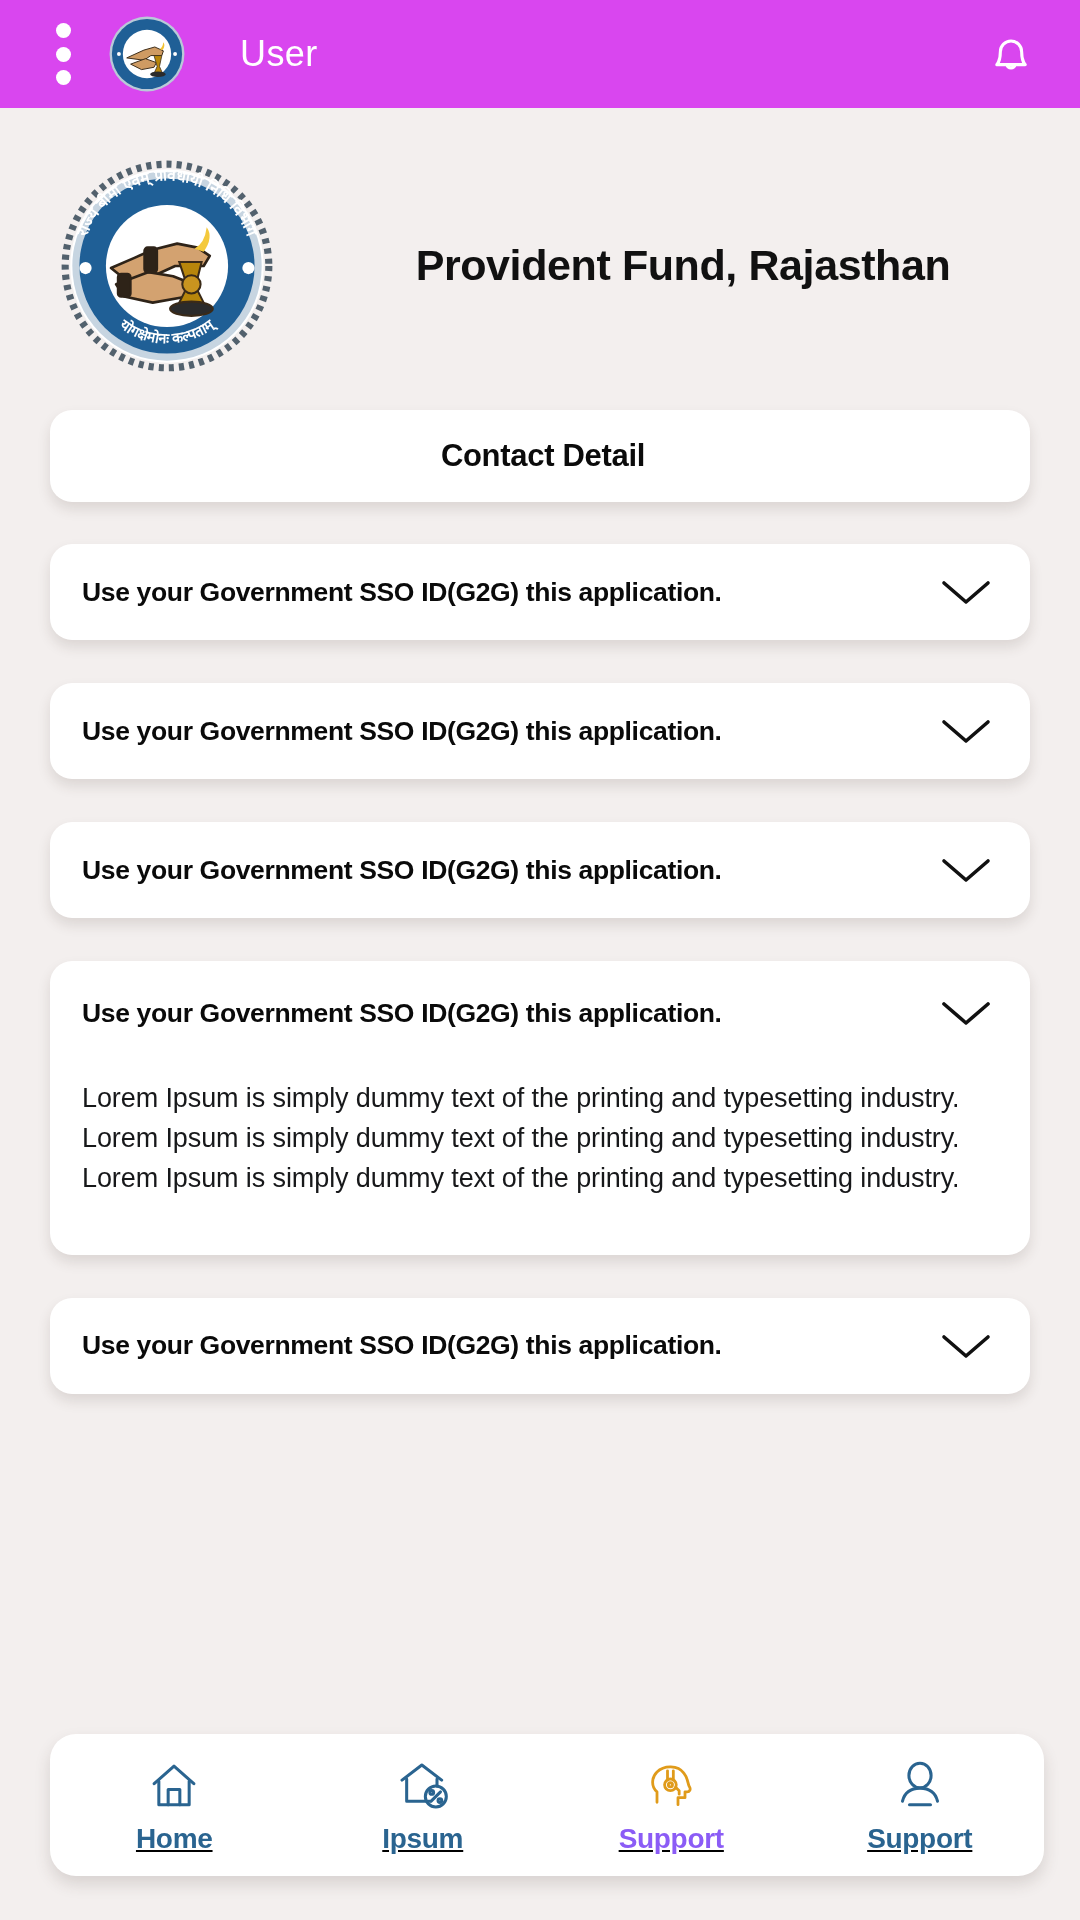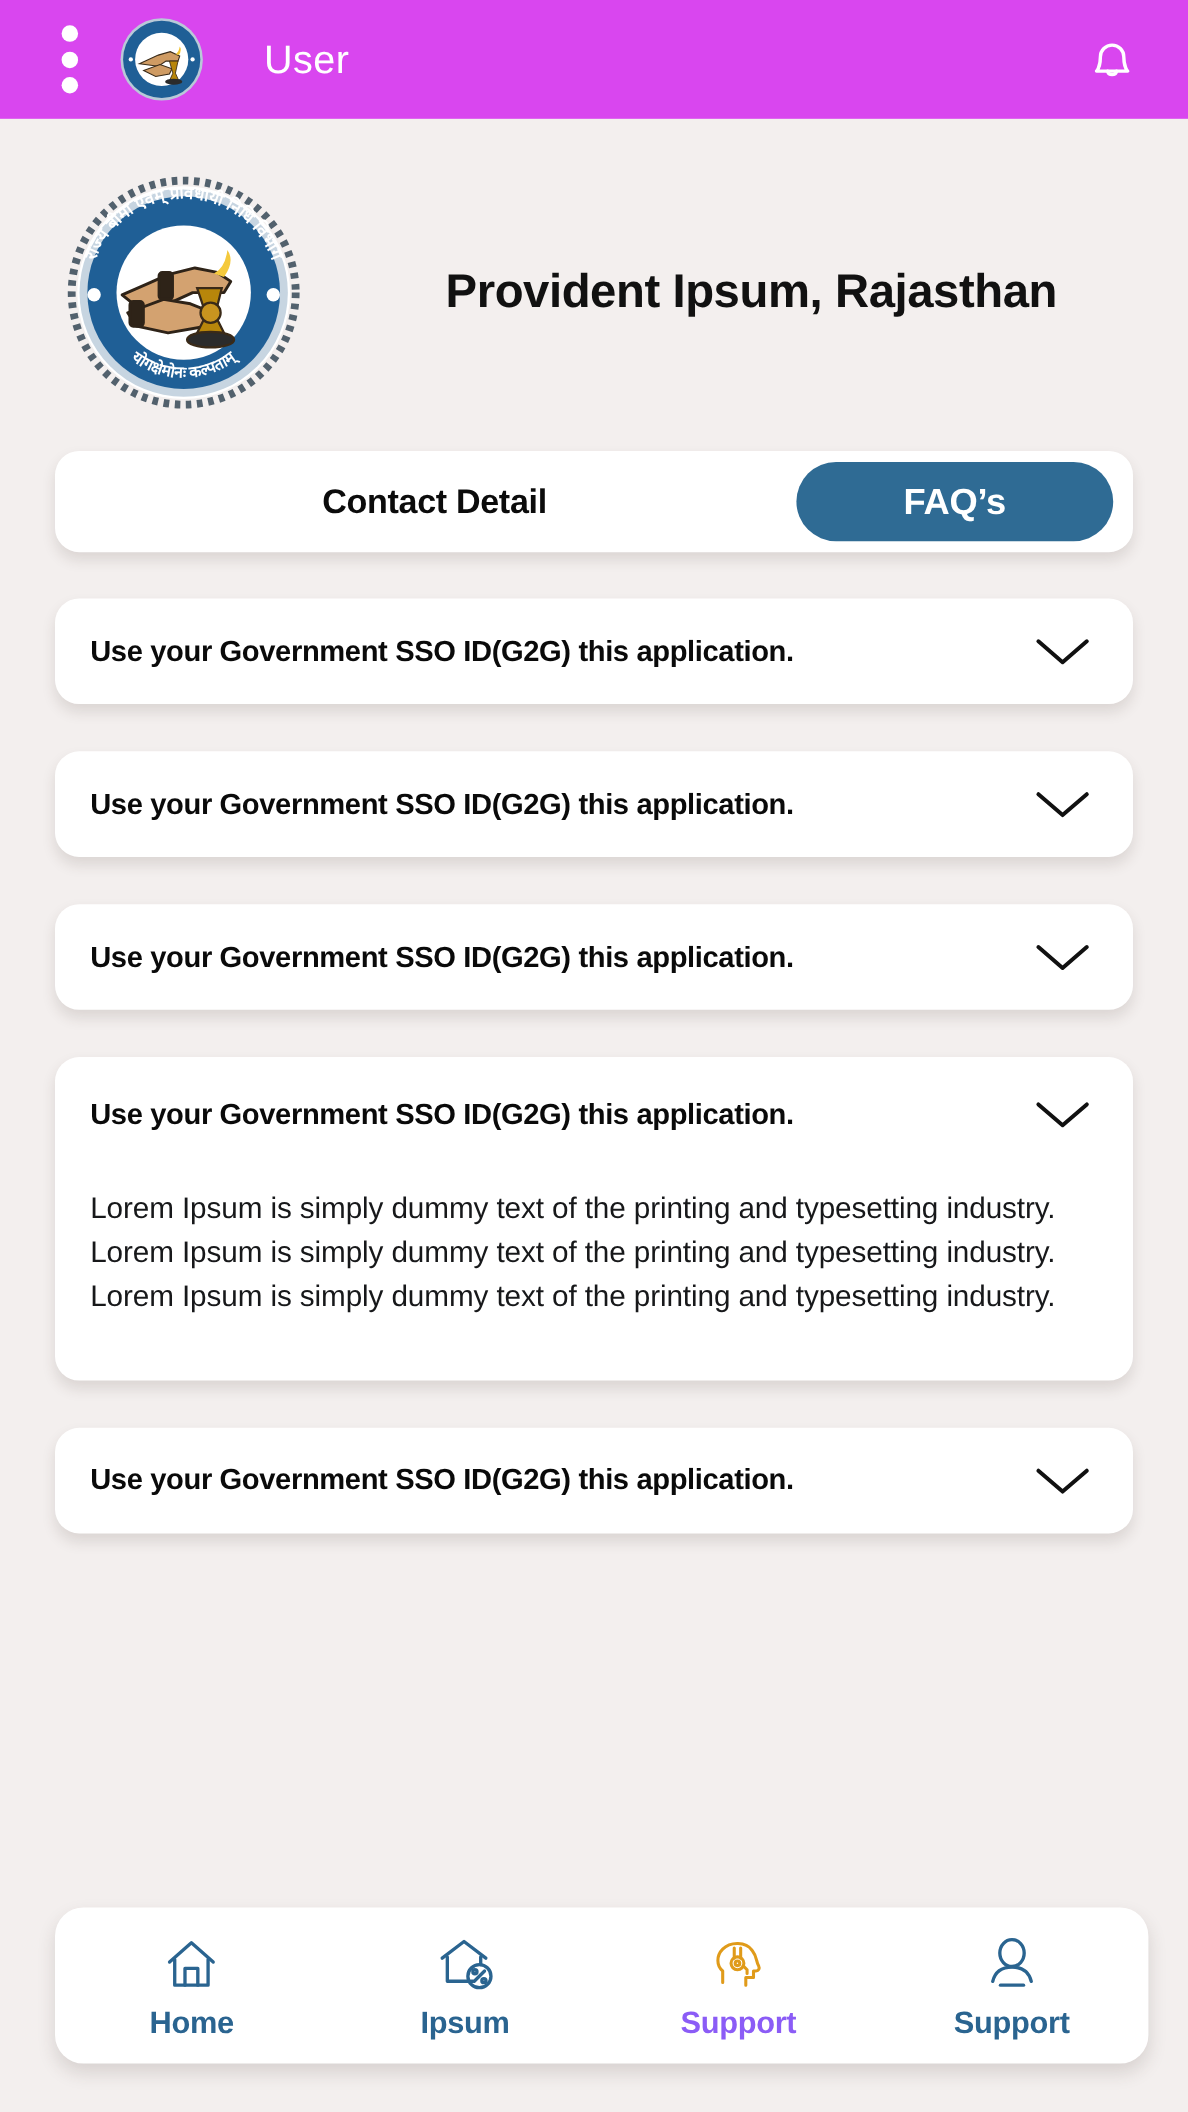--- a/index.html
+++ b/index.html
@@ -177,20 +177,21 @@
     position: absolute;
     left: 50px;
     right: 36px;
     bottom: 44px;
     height: 142px;
     background: #ffffff;
     border-radius: 26px;
     box-shadow: 0 8px 16px rgba(60, 45, 40, 0.15);
     display: flex;
     align-items: center;
+    text-decoration: underline;
   }
   .nav-item {
     flex: 1;
     display: flex;
     flex-direction: column;
     align-items: center;
     justify-content: center;
     gap: 6px;
     cursor: pointer;
     height: 100%;
@@ -288,29 +289,28 @@
         <ellipse cx="134" cy="128" rx="9" ry="9" fill="#c9941f"></ellipse>
       </g>
       <path d="M146 96 q10 -14 3 -24 q-2 16 -12 21 Z" fill="#f4c93c"></path>
 
       <circle cx="30" cy="112" r="6" fill="#ffffff"></circle>
       <circle cx="190" cy="112" r="6" fill="#ffffff"></circle>
     </svg>
   </div>
 
   <div class="brand-title">
-    <div>Provident Ipsum, Rajasthan</div>
+    <div>Provident Fund, Rajasthan</div>
   </div>
 </div>
 
 <div class="content">
 
   <div class="card tab-card">
     <div class="tab-inactive">Contact Detail</div>
-    <div class="tab-active">FAQ’s</div>
   </div>
 
   <div class="faq-list">
 
     <div class="card faq-item">
       <div class="faq-head">
         <div class="faq-q">Use your Government SSO ID(G2G) this application.</div>
         <div class="chev">
           <svg viewBox="0 0 56 34" width="100%" height="100%" fill="none" stroke="#111111" stroke-width="3.6" stroke-linecap="round" stroke-linejoin="round">
               <path d="M6 8 L28 27 L50 8"></path>

